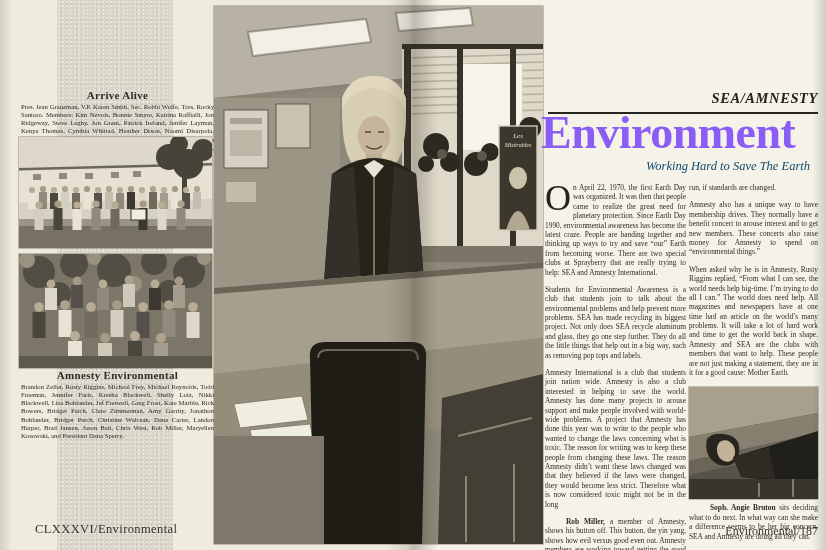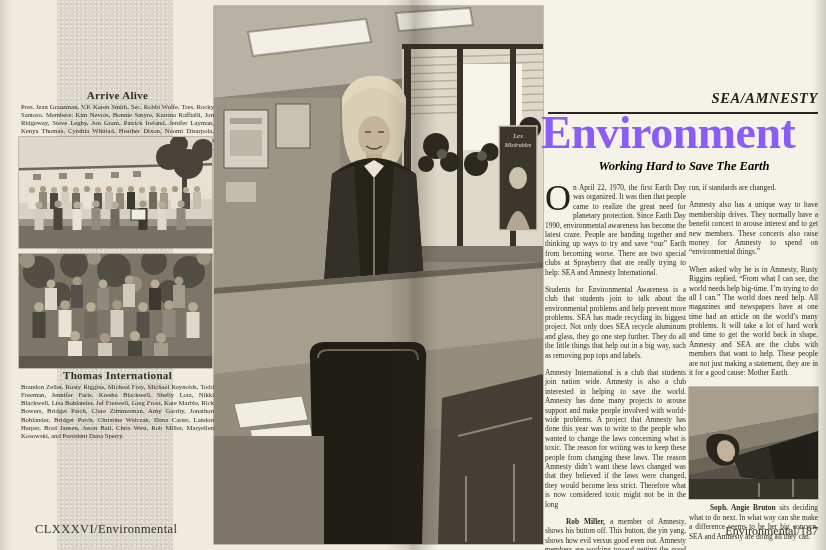--- a/index.html
+++ b/index.html
@@ -27,22 +27,22 @@
   .folio-left{left:35px;top:522px;font-size:12.5px;letter-spacing:.4px;color:#35332d;}
   .folio-right{left:689px;top:524px;width:129px;text-align:right;font-size:12px;color:#35332d;}
   
   .center-photo{left:214px;top:6px;width:329px;height:538px;}
   
   .kicker{left:545px;top:90px;width:273px;text-align:right;font-style:italic;font-weight:bold;
           font-size:14.5px;letter-spacing:.6px;color:#23221d;}
   .title-rule{left:548px;top:112px;width:270px;height:1.6px;background:#26251f;}
   .headline{left:541px;top:101px;width:280px;font-weight:bold;font-size:46px;
             line-height:1.05;letter-spacing:-.5px;color:#8b5cf6;z-index:3;margin-top:8px;}
-  .subtitle{left:558px;top:159px;width:252px;text-align:center;font-style:italic;font-weight:bold;
-            font-size:12.5px;color:#000000;}
+  .subtitle{left:558px;top:159px;width:252px;text-align:right;font-style:italic;font-weight:normal;
+            font-size:12.5px;color:#0c4a6e;}
   
   .col{top:183px;}
   .col1{left:545px;width:141px;}
   .col2{left:689px;width:129px;}
   .col p{margin:0 0 8px 0;font-size:7.4px;line-height:1.27;text-align:justify;}
   .dropcap{float:left;font-size:36px;line-height:29px;padding:1px 2px 0 0;color:#24231d;}
   .photo-caption{font-size:6.9px;line-height:1.25;text-align:justify;margin-top:5px;}
   .cap-lead{font-weight:bold;padding-left:21px;}
   .angie-photo{width:129px;height:112px;margin-top:2px;}
   
@@ -279,21 +279,21 @@
         </g>
       <g>
           <circle cx="142" cy="84" r="5" fill="#b0a38d"></circle>
           <rect x="135" y="89" width="14" height="15" fill="#a39d8d"></rect>
         </g>
     </g>
     <rect y="102" width="193" height="12" fill="#5d594d"></rect>
   </svg>
 
   <div class="abs club-block block-amnesty">
-    <div class="cap-title">Thomas International</div>
+    <div class="cap-title">Amnesty Environmental</div>
     <p class="cap-text">Brandon Zeller, Rusty Riggins, Micheal Frey, Michael Reynolds, Todd Freeman, Jennifer Faris, Kresha Blackwell, Shelly Lotz, Nikki Blackwell, Lisa Bohlander, Jef Fretwell, Greg Frost, Kate Marble, Rick Bowers, Bridget Patch, Clare Zimmerman, Amy Garrity, Jonathon Bohlander, Bridget Patch, Christine Walczak, Dana Carter, Landon Harper, Brad Jansen, Jason Bail, Chris West, Rob Miller, Maryellen Kosowski, and President Dana Sperry.</p>
   </div>
 
   <div class="abs folio-left">CLXXXVI/Environmental</div>
 
   <svg class="abs center-photo photo" viewBox="0 0 329 538" xmlns="http://www.w3.org/2000/svg">
     <rect width="329" height="538" fill="#8e887a"></rect>
     <path d="M0,0 L329,0 L329,58 L0,92 Z" fill="#b8b2a4"></path>
     <path d="M0,92 L329,58 L329,62 L0,96 Z" fill="#8a8476"></path>
     <g fill="#f2efe6" stroke="#56524777" stroke-width="2">

